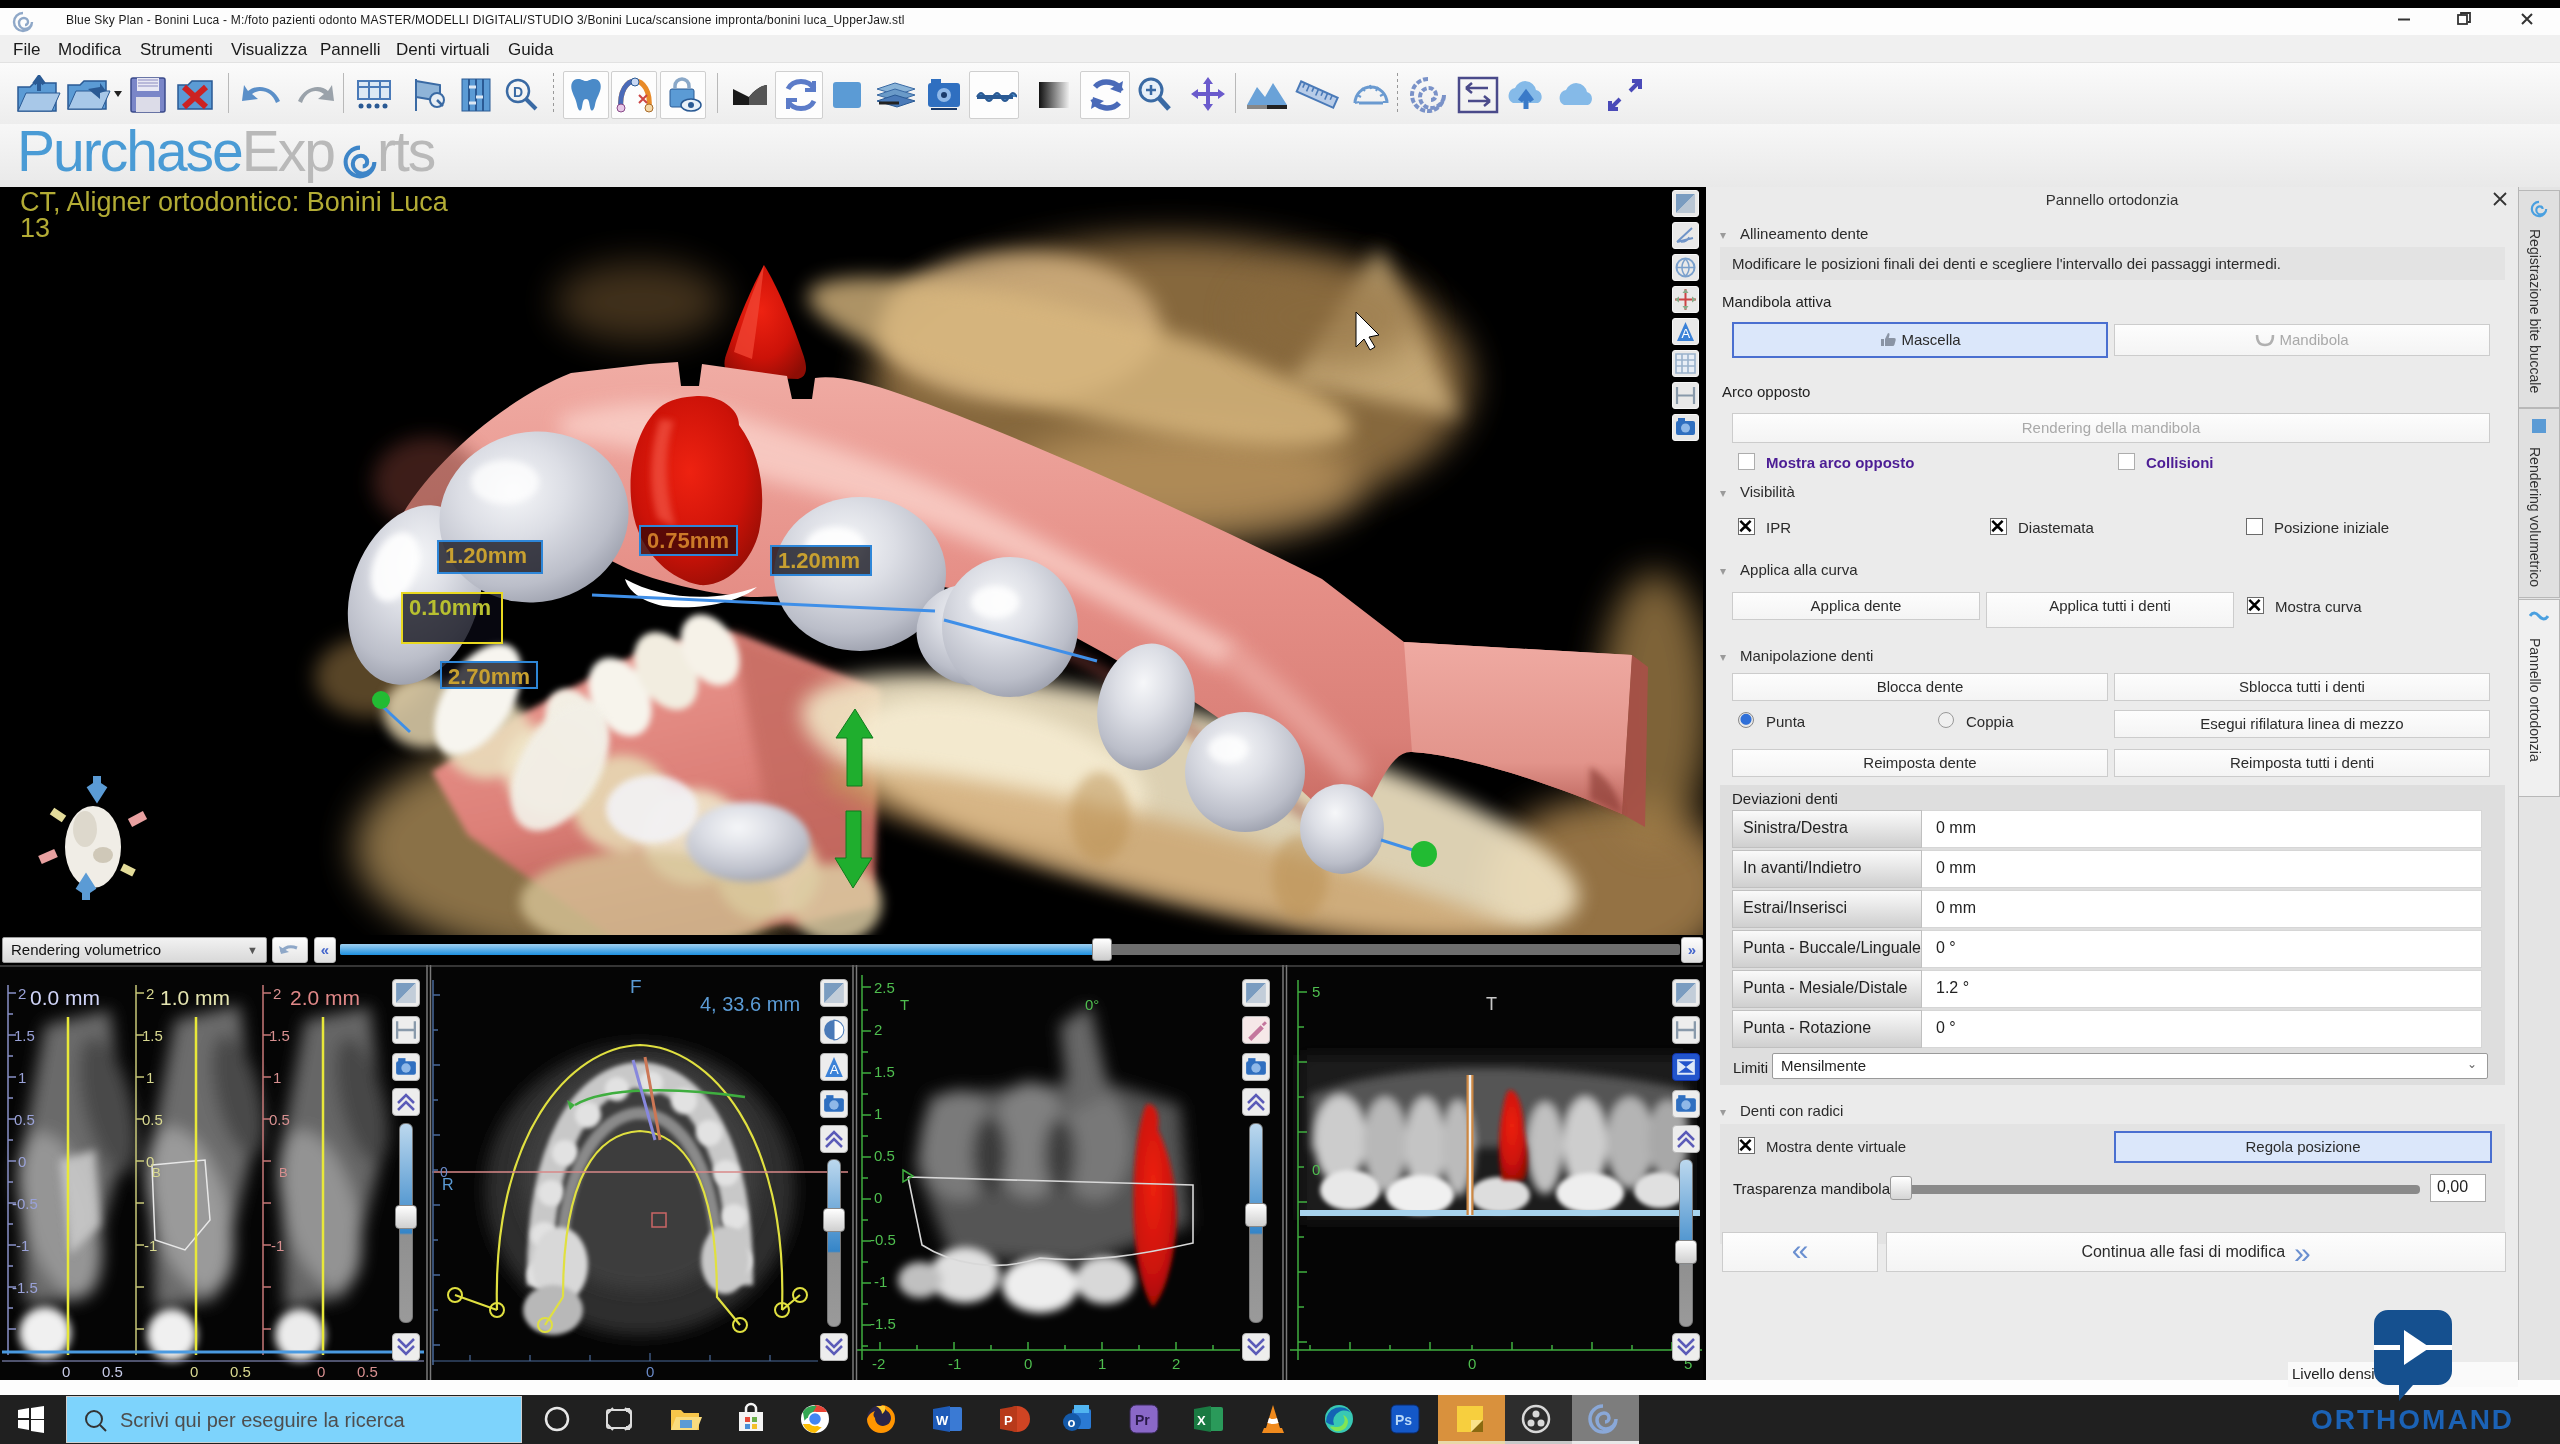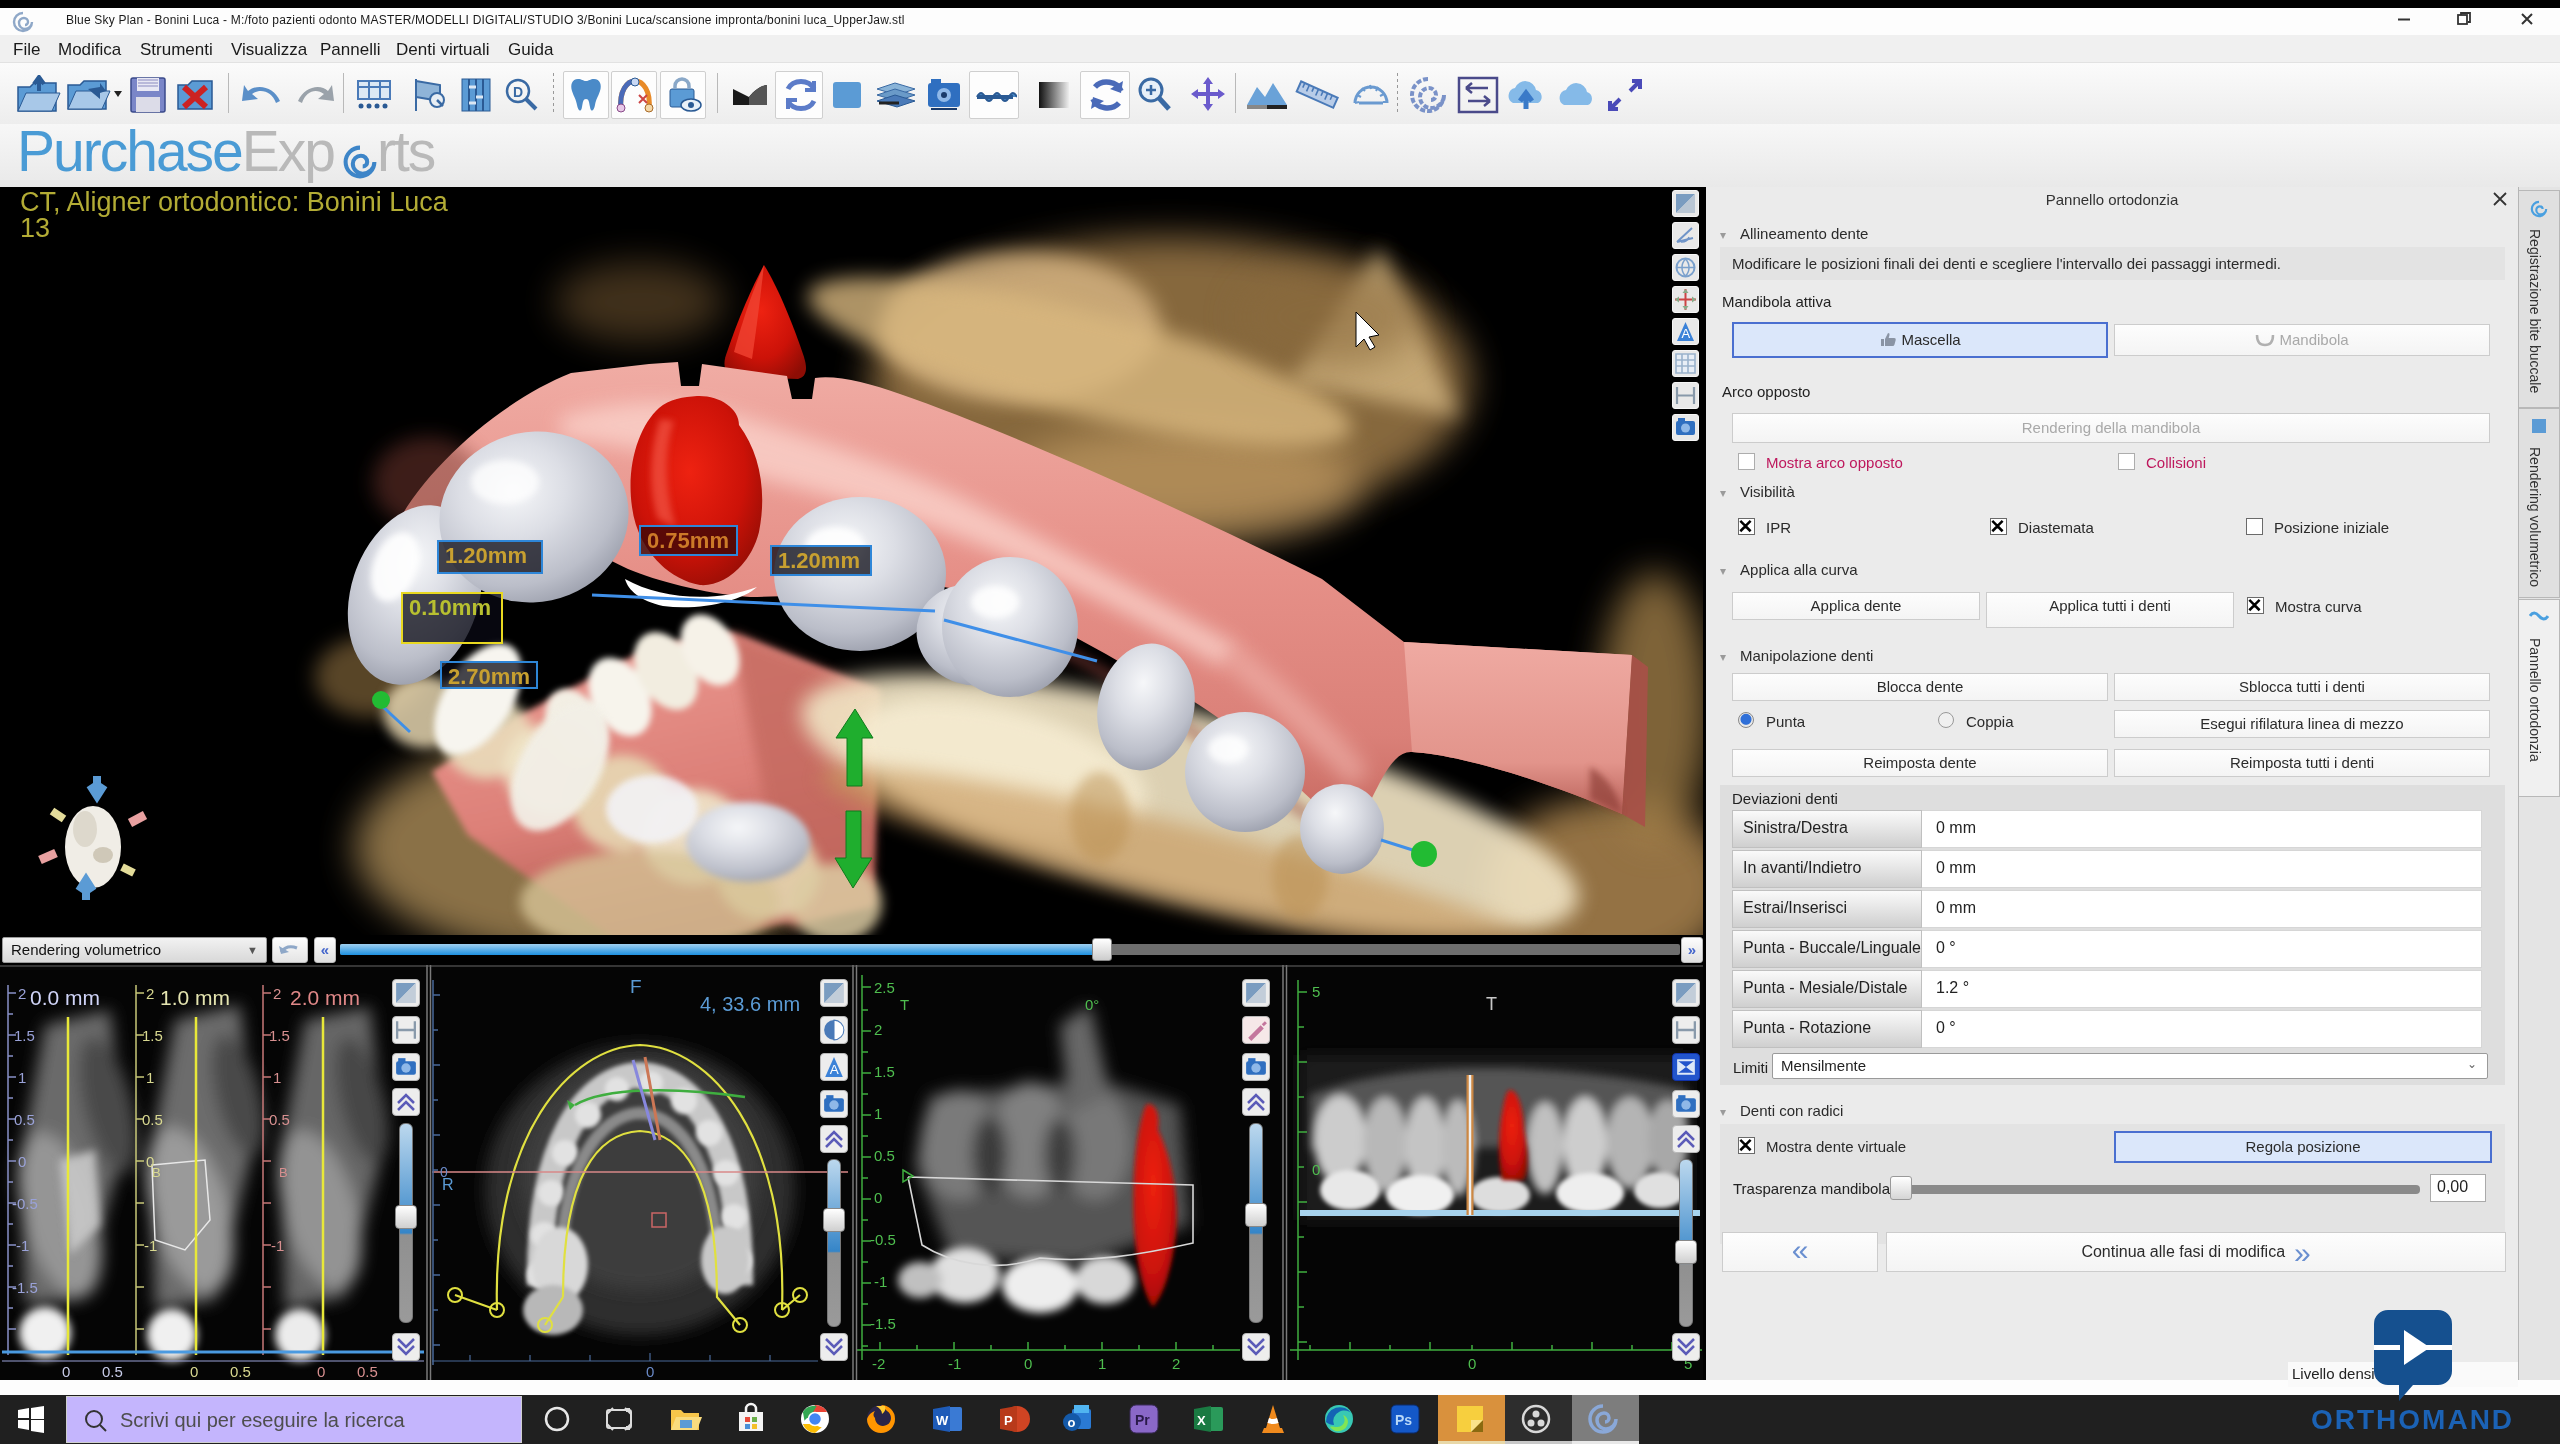--- a/index.html
+++ b/index.html
@@ -49,35 +49,35 @@
 .sect { position:absolute; left:14px; color:#2b2b2b; }
 .sect:before { content:"▾"; color:#9a9a9a; margin-right:14px; font-size:12px; }
 .box { position:absolute; background:#e3e3e3; }
 .btn { position:absolute; background:linear-gradient(#fdfdfd,#f4f4f4); border:1px solid #cccccc; text-align:center; color:#2b2b2b; }
 .btn.dis { color:#a9a9a9; }
 .btn.sel { background:#dbe7fa; border:2px solid #4a6fd0; }
 .cb { position:absolute; width:17px; height:17px; background:#fff; border:1px solid #6a6a6a; text-align:center; }
 .cb.on:before { content:"✕"; font-size:19px; font-weight:900; color:#000; line-height:15px; display:block; margin-left:-2px;}
 .cb.gray { border-color:#adadad; }
 .cblab { position:absolute; color:#2b2b2b; }
-.gray { color:#be185d; }
+.gray { color:#4c1d95;font-weight:bold; }
 .radio { position:absolute; width:16px; height:16px; border-radius:50%; background:#f0f0f0; border:1px solid #999; }
 .radio.on { background:radial-gradient(circle at 50% 45%, #2f6fd8 0 5px, #e8e8e8 6px); border:1px solid #888;}
 .dev-lab { position:absolute; left:26px; width:190px; height:38px; background:linear-gradient(#fafafa,#cfcfcf); border:1px solid #c0c0c0; font-size:16px; color:#222; padding:8px 0 0 10px; }
 .dev-val { position:absolute; left:216px; width:560px; height:38px; background:#fff; border:1px solid #d6d6d6; border-left:none; font-size:16px; padding:8px 0 0 14px; }
 
 
 #tabstrip { position:absolute; left:2518px; top:187px; width:42px; height:1193px; background:#e4e4e4; border-left:1px solid #b5b5b5; }
 .vtab { position:absolute; left:0px; width:41px; background:#e0e0e0; border:1px solid #b8b8b8; border-left:none; }
 .vtab .vtxt { position:absolute; left:8px; top:38px; writing-mode:vertical-rl; font-size:14px; color:#333; white-space:nowrap; }
 
 
 #bottomstrip { position:absolute; left:0; top:1380px; width:2560px; height:15px; background:#fdfdfd; }
 #taskbar { position:absolute; left:0; top:1395px; width:2560px; height:49px; background:#202020; }
-#searchbox { position:absolute; left:66px; top:1px; width:456px; height:47px; background:#c4b5fd; border:1px solid #cfcfcf; }
+#searchbox { position:absolute; left:66px; top:1px; width:456px; height:47px; background:#7dd3fc; border:1px solid #cfcfcf; }
 #searchbox span { position:absolute; left:53px; top:12px; color:#4e4e4e; font-size:20px; }
 .tbico { position:absolute; top:7px; width:34px; height:34px; }
 .cbtn { position:absolute; width:28px; height:28px; background:#ededed; border:1px solid #b8b8b8; border-radius:4px; }
 .ctrack { position:absolute; width:14px; background:linear-gradient(#bcd8ee,#3585c8 55%, #909090 56%, #9a9a9a); border:1px solid #777; border-radius:6px; }
 .chandle { position:absolute; width:22px; height:24px; background:linear-gradient(#ffffff,#cfcfcf); border:1px solid #888; border-radius:4px; }
 </style>
 </head>
 <body>
 
 <div id="titlebar">

